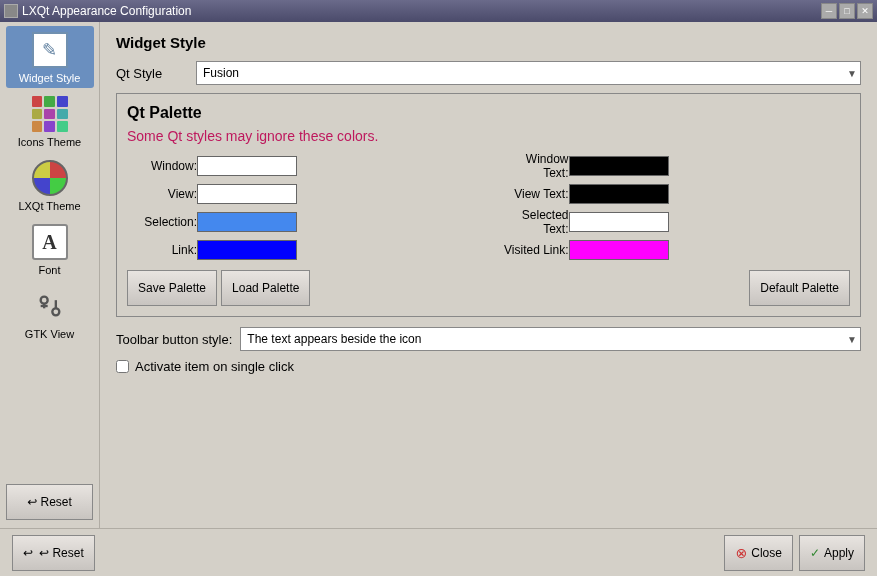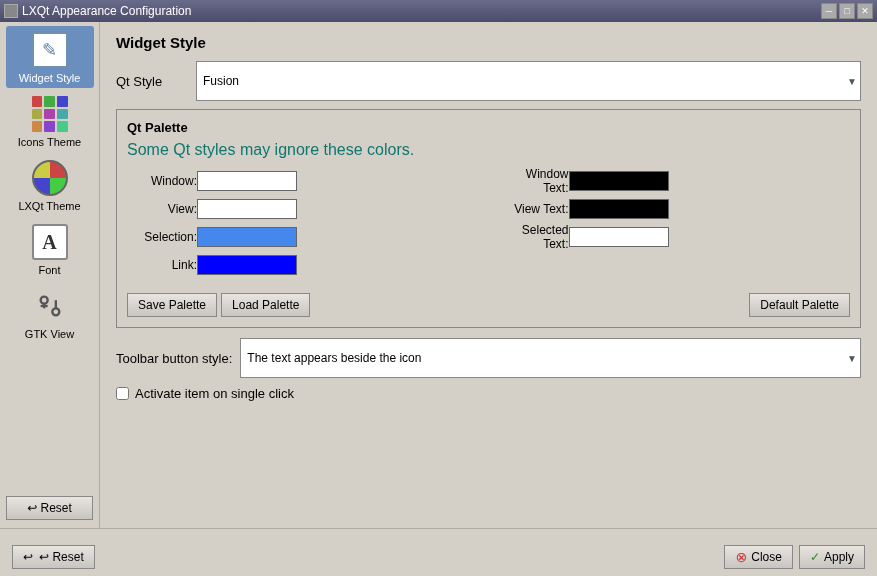--- a/index.html
+++ b/index.html
@@ -111,23 +111,23 @@
     }
 
     
     .palette-box {
       border: 1px solid #888;
       background: #d4d0c8;
       padding: 10px;
       margin-bottom: 10px;
     }
     .palette-note {
-      font-size: 16px;
+      font-size: 14px;
       margin-bottom: 8px;
-      color: #0f766e;
+      color: #be185d;
     }
 
     .palette-grid {
       display: grid;
       grid-template-columns: 1fr 1fr;
       gap: 4px 20px;
       margin-bottom: 10px;
     }
     .palette-row {
       display: flex;
@@ -146,27 +146,27 @@
     }
 
     .palette-buttons {
       display: flex;
       justify-content: space-between;
       margin-top: 6px;
     }
     .palette-buttons-left { display: flex; gap: 4px; }
 
     .btn {
-      height: 24px;
+      height: 36px;
       padding: 0 10px;
       border: 1px solid #888;
       background: linear-gradient(to bottom, #e8e4e0, #c8c4c0);
       font-size: 12px;
       cursor: pointer;
-      display: flex; align-items: center; justify-content: center; margin-top: 8px;
+      display: flex; align-items: center; justify-content: center;
     }
 
     
     .toolbar-row {
       display: flex;
       align-items: center;
       margin-bottom: 8px;
       gap: 8px;
     }
     .toolbar-label {
@@ -270,34 +270,34 @@
     }
     .icon-cursor svg { width: 28px; height: 28px; }
 
     .icon-gtk-style {
       width: 36px; height: 36px;
       display: flex; align-items: center; justify-content: center;
     }
     .icon-gtk-style svg { width: 28px; height: 28px; }
 
     .qt-palette-section {
-      font-size: 13px;
+      font-size: 16px;
       font-weight: bold;
       margin-bottom: 6px;
     }
 
     .select-wrapper {
       flex: 1;
       position: relative;
       display: flex;
       align-items: center;
     }
     .select-wrapper select {
       width: 100%;
-      height: 40px;
+      height: 24px;
       appearance: none;
       -webkit-appearance: none;
       background: white;
       border: 1px solid #888;
       padding: 0 24px 0 6px;
       font-size: 12px;
       cursor: pointer;
     }
     .select-arrow {
       position: absolute;
@@ -433,20 +433,24 @@
             <div class="color-swatch" style="background:#4488ee;"></div>
           </div>
           <div class="palette-row">
             <span class="palette-row-label">Selected Text:</span>
             <div class="color-swatch" style="background:#ffffff;"></div>
           </div>
 
           <div class="palette-row">
             <span class="palette-row-label">Link:</span>
             <div class="color-swatch" style="background:#0000ff;"></div>
+          </div>
+          <div class="palette-row">
+            <span class="palette-row-label">Visited Link:</span>
+            <div class="color-swatch" style="background:#ff00ff;"></div>
           </div>
         </div>
 
         <div class="palette-buttons">
           <div class="palette-buttons-left">
             <button class="btn">Save Palette</button>
             <button class="btn">Load Palette</button>
           </div>
           <button class="btn">Default Palette</button>
         </div>

